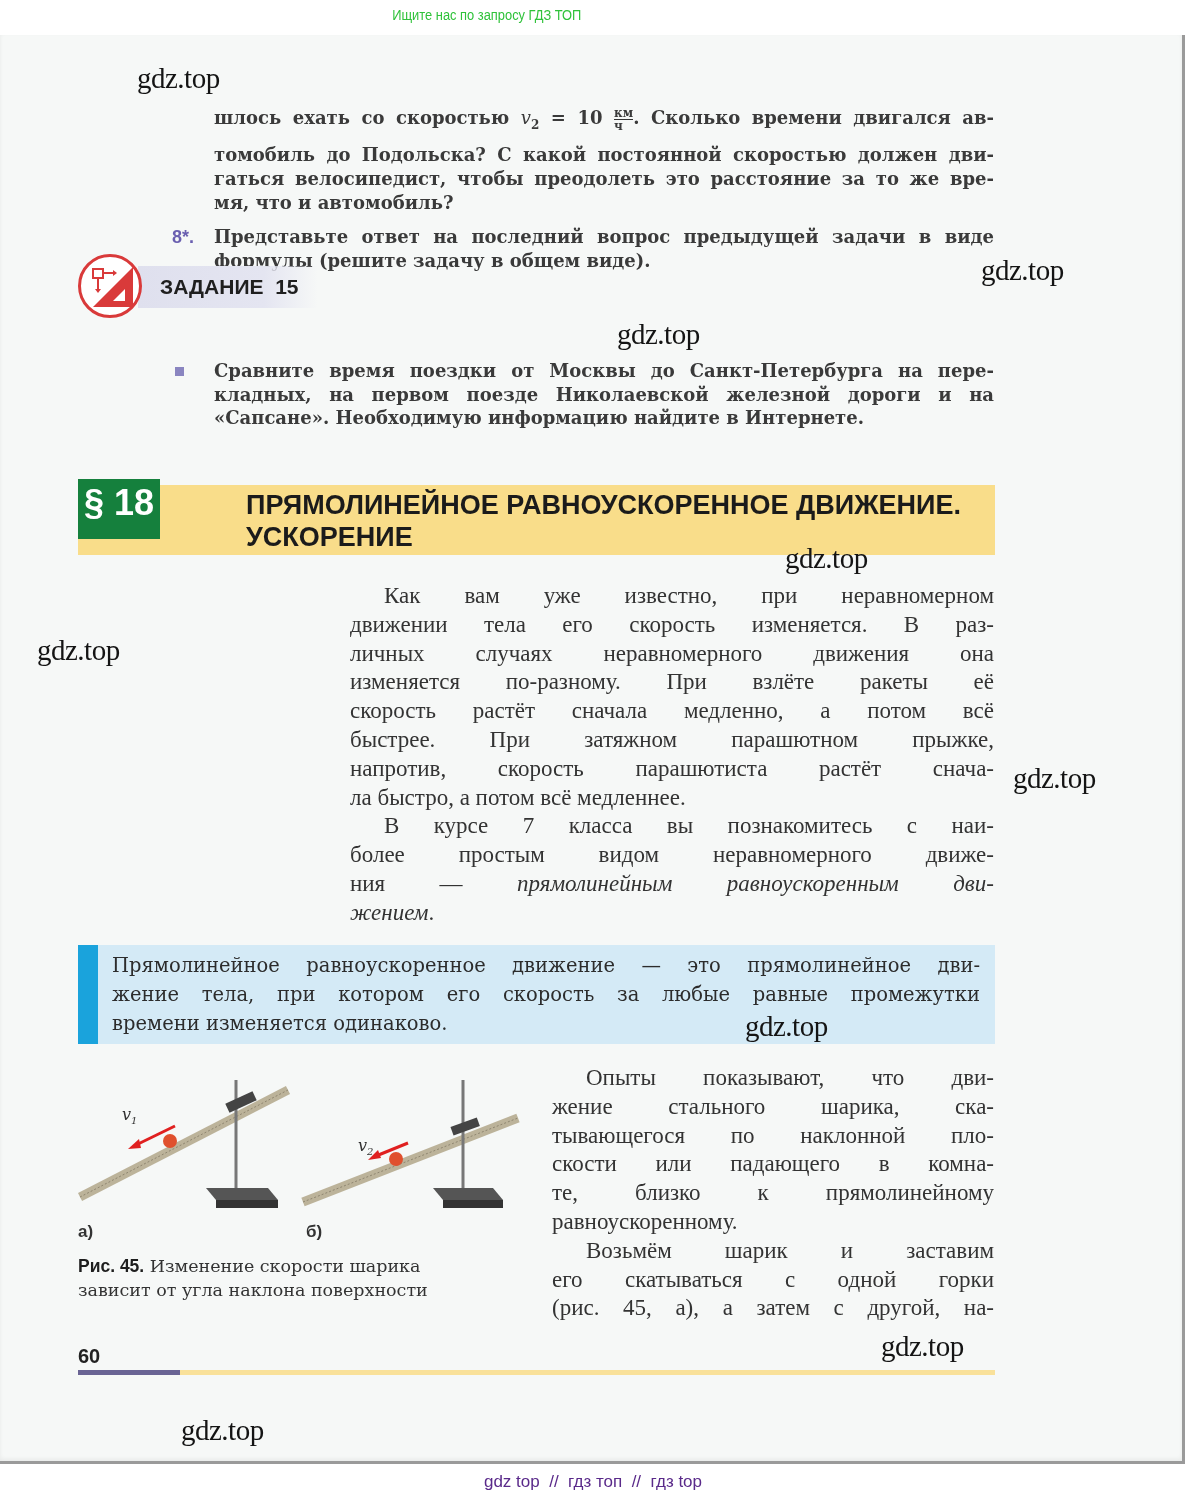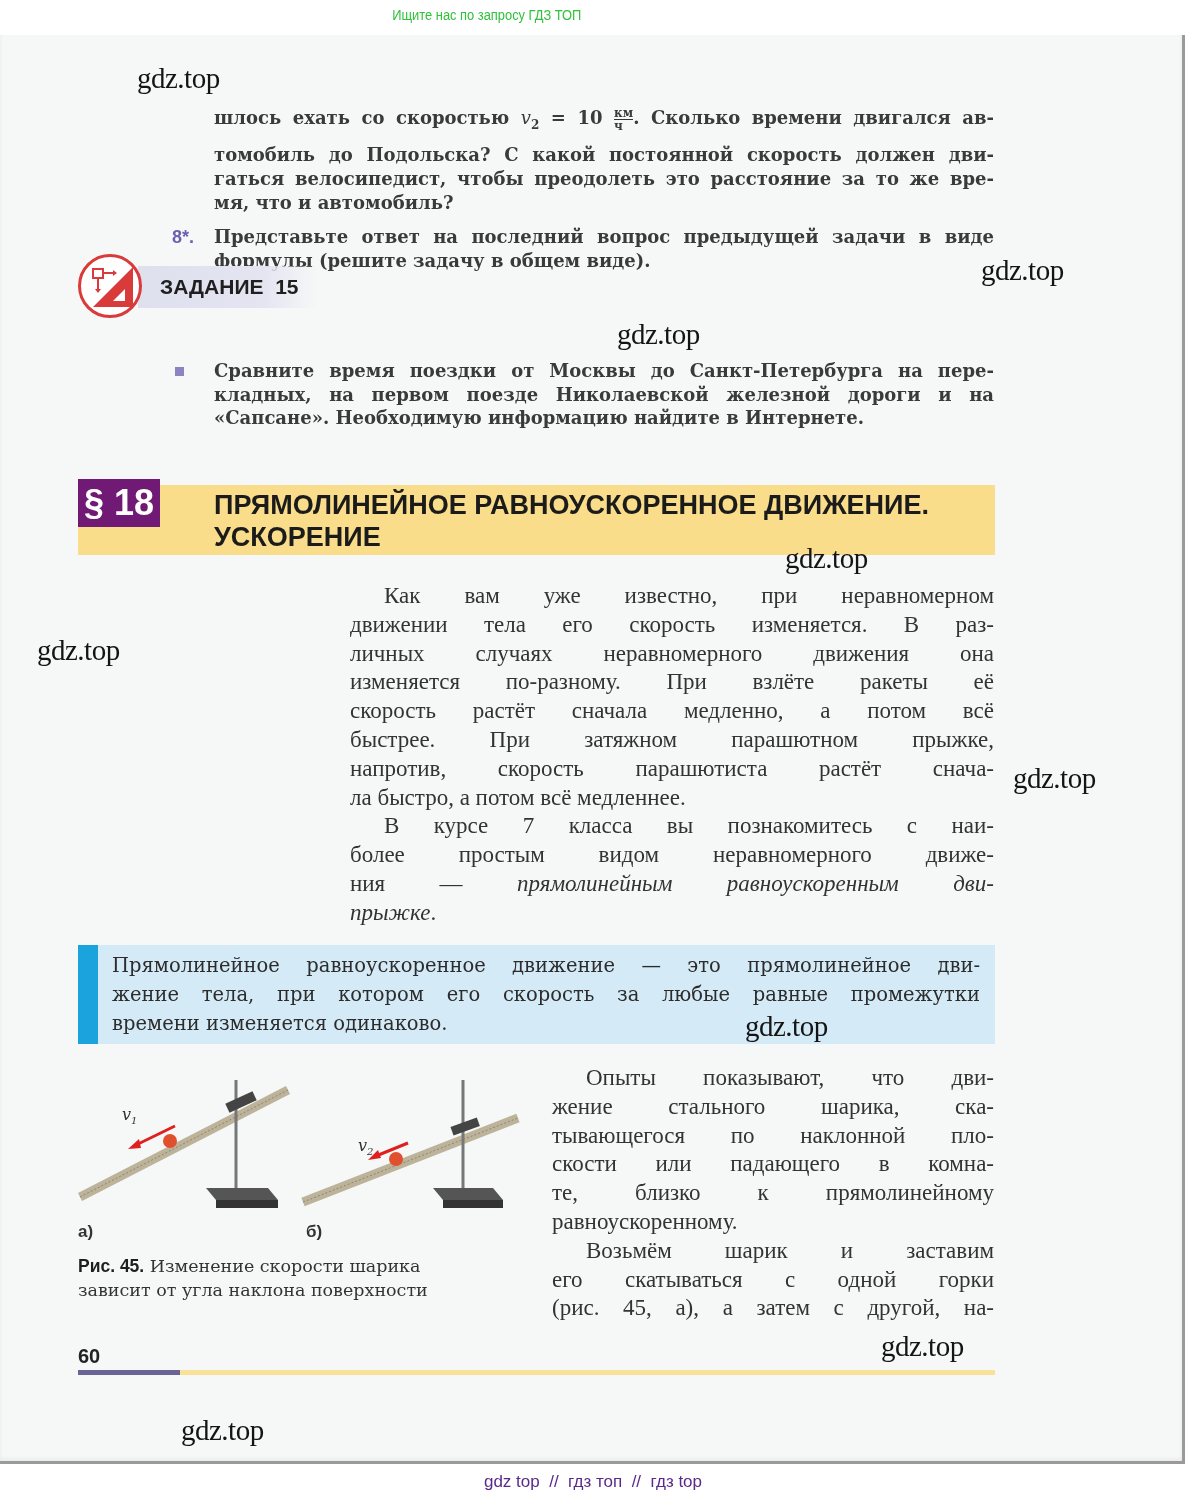--- a/index.html
+++ b/index.html
@@ -50,22 +50,22 @@
   .zadanie-icon {
     position: absolute; left: 78px; top: 254px; width: 64px; height: 64px;
     border-radius: 50%; border: 3px solid #d93a3a; background: #fff; box-sizing: border-box;
   }
   .bullet-sq { position: absolute; width: 9px; height: 9px; background: #8a85c0; }
   .sec-band {
     position: absolute; left: 78px; top: 450px; width: 917px; height: 70px;
     background: #f9dd8a;
   }
   .sec-badge {
-    position: absolute; left: 78px; top: 444px; width: 82px; height: 48px;
-    background: #701a75; color: #fff;
+    position: absolute; left: 78px; top: 444px; width: 82px; height: 60px;
+    background: #15803d; color: #fff;
     font-family: "Liberation Sans", sans-serif; font-weight: bold; font-size: 36px;
     text-align: center; line-height: 48px;
   }
   .sec-title {
     position: absolute; left: 214px; top: 453px;
     font-family: "Liberation Sans", sans-serif; font-weight: bold; font-size: 27px; line-height: 32px;
     color: #1b1b1b;
   }
   .def-box {
     position: absolute; left: 78px; top: 909px; width: 917px; height: 99px;
@@ -108,21 +108,21 @@
 <div class="abs body-text small-text" style="left:214px; top:106px; width:780px;">
   <span class="line">
     <span>шлось ехать со скоростью</span>
     <i style="font-weight:normal;">v</i><sub style="font-size:12px;">2</sub>
     <span>= 10</span>
     <span style="display:inline-block; vertical-align:middle; text-align:center; font-size:12px; line-height:12px;">
       <span style="display:block; border-bottom:1px solid #333;">км</span>
       <span style="display:block;">ч</span>
     </span><span>. Сколько времени двигался ав-</span>
   </span>
-  <span class="line" style="margin-top:6px;">томобиль до Подольска? С какой постоянной скорость должен дви-</span>
+  <span class="line" style="margin-top:6px;">томобиль до Подольска? С какой постоянной скоростью должен дви-</span>
   <span class="line">гаться велосипедист, чтобы преодолеть это расстояние за то же вре-</span>
   <span class="line last">мя, что и автомобиль?</span>
 </div>
 
 <div class="abs small-text task-num" style="left:172px; top:225px; font-family:'Liberation Sans',sans-serif;">8*.</div>
 <div class="abs body-text small-text" style="left:214px; top:225px; width:780px;">
   <span class="line">Представьте ответ на последний вопрос предыдущей задачи в виде</span>
   <span class="line last">формулы (решите задачу в общем виде).</span>
 </div>
 
@@ -141,38 +141,38 @@
 <div class="zadanie-label" style="white-space:pre;margin-left:8px;">ЗАДАНИЕ  15</div>
 <div class="bullet-sq" style="left:175px; top:367px;"></div>
 <div class="abs body-text small-text" style="left:214px; top:359px; width:780px; line-height:23.5px;">
   <span class="line">Сравните время поездки от Москвы до Санкт-Петербурга на пере-</span>
   <span class="line">кладных, на первом поезде Николаевской железной дороги и на</span>
   <span class="line last">«Сапсане». Необходимую информацию найдите в Интернете.</span>
 </div>
 
 <div class="sec-band" style="top:485px;"></div>
 <div class="sec-badge" style="top:479px;">§ 18</div>
-<div class="sec-title" style="top:489px;">
+<div class="sec-title" style="top:489px;margin-left:32px;">
   <div>ПРЯМОЛИНЕЙНОЕ РАВНОУСКОРЕННОЕ ДВИЖЕНИЕ.</div>
   <div>УСКОРЕНИЕ</div>
 </div>
 
 <div class="abs body-text big-text" style="left:350px; top:582px; width:644px;">
   <span class="line" style="padding-left:34px;">Как вам уже известно, при неравномерном</span>
   <span class="line">движении тела его скорость изменяется. В раз-</span>
   <span class="line">личных случаях неравномерного движения она</span>
   <span class="line">изменяется по-разному. При взлёте ракеты её</span>
   <span class="line">скорость растёт сначала медленно, а потом всё</span>
   <span class="line">быстрее. При затяжном парашютном прыжке,</span>
   <span class="line">напротив, скорость парашютиста растёт снача-</span>
   <span class="line last">ла быстро, а потом всё медленнее.</span>
   <span class="line" style="padding-left:34px;">В курсе 7 класса вы познакомитесь с наи-</span>
   <span class="line">более простым видом неравномерного движе-</span>
   <span class="line"><span>ния — </span><i>прямолинейным равноускоренным дви-</i></span>
-  <span class="line last"><i>прыжке</i><span>.</span></span>
+  <span class="line last"><i>жением</i><span>.</span></span>
 </div>
 
 <div class="def-box" style="top:945px;">
     <div class="bar"></div>
   </div>
 <div class="def-text body-text" style="top:951px;">
   <span class="line">Прямолинейное равноускоренное движение — это прямолинейное дви-</span>
   <span class="line">жение тела, при котором его скорость за любые равные промежутки</span>
   <span class="line last">времени изменяется одинаково.</span>
 </div>

